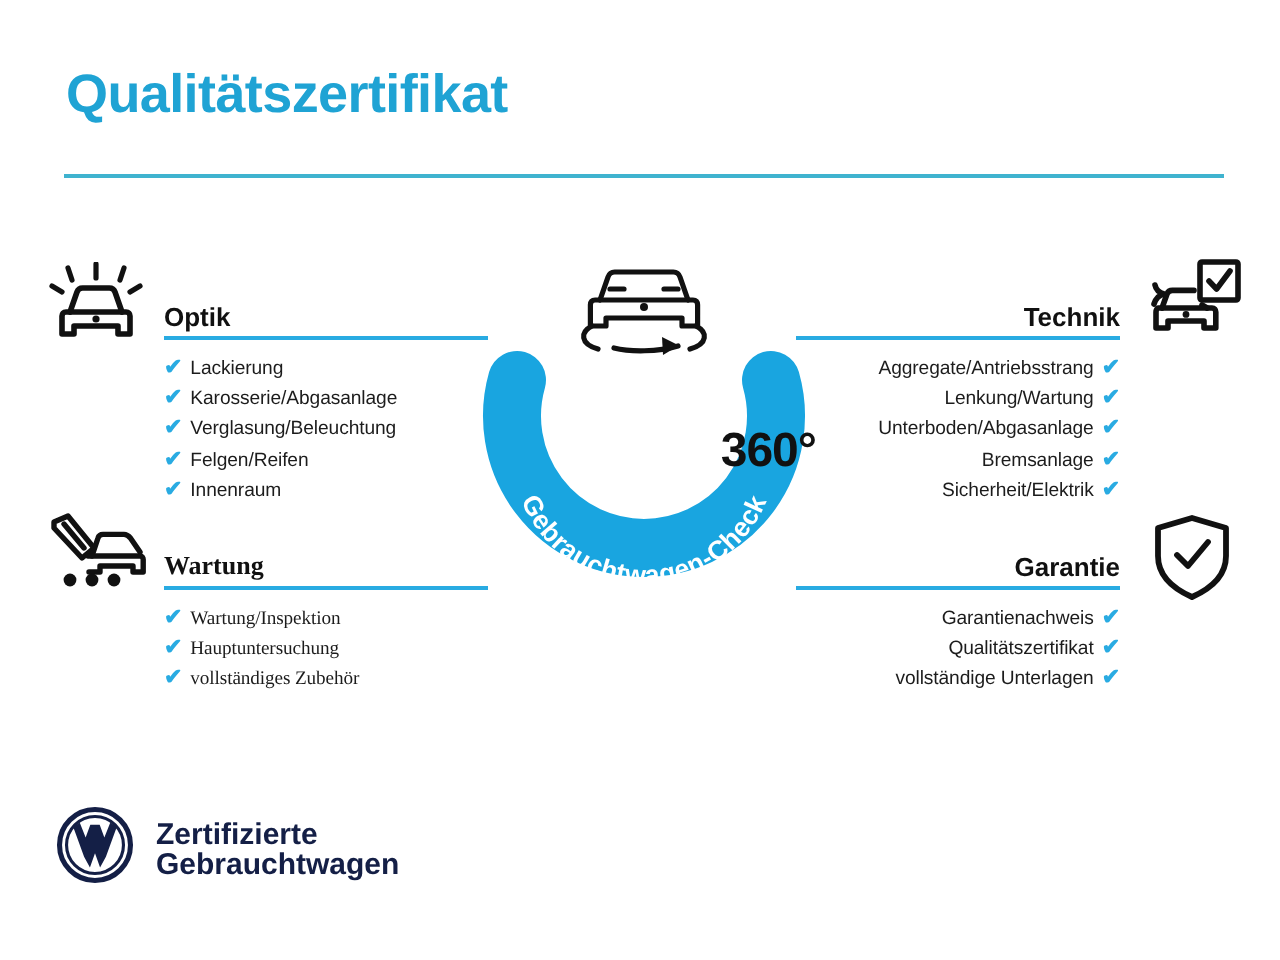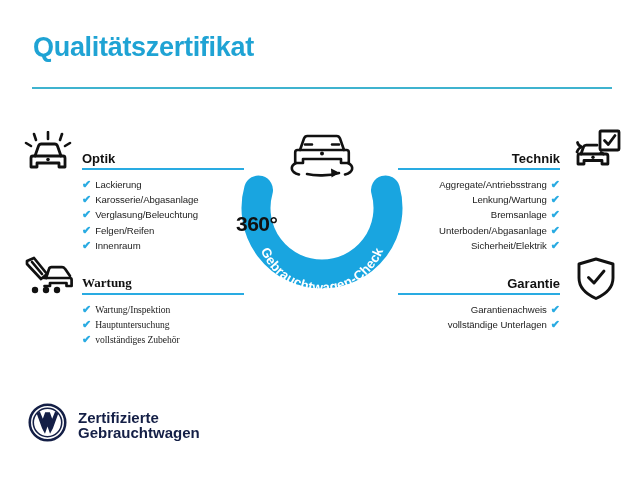--- a/index.html
+++ b/index.html
@@ -110,22 +110,22 @@
     left: 236px;
     top: 118px;
     width: 172px;
     height: 192px;
   }
   #badge-value {
     position: absolute;
     left: 0;
     top: 94px;
     width: 172px;
-    text-align: left;
-    font-size: 21px;
+    text-align: right;
+    font-size: 24px;
     font-weight: bold;
     color: #111111;
     letter-spacing: -0.5px;
   }
 
   
   #footer-logo {
     position: absolute;
     left: 28px;
     top: 403px;
@@ -261,33 +261,34 @@
 </div>
 
 <div class="section col-right" id="sec-technik">
   <div class="sec-head">
     <div class="sec-title">Technik</div>
     <div class="sec-rule"></div>
   </div>
   <ul class="sec-list" id="list-technik">
       <li><span>Aggregate/Antriebsstrang</span><span class="chk">✔</span></li>
       <li><span>Lenkung/Wartung</span><span class="chk">✔</span></li>
+      <li><span>Unterboden/Abgasanlage</span><span class="chk">✔</span></li>
       <li><span>Bremsanlage</span><span class="chk">✔</span></li>
-      <li><span>Unterboden/Abgasanlage</span><span class="chk">✔</span></li>
       <li><span>Sicherheit/Elektrik</span><span class="chk">✔</span></li>
     </ul>
 </div>
 
 <div class="section col-right" id="sec-garantie">
   <div class="sec-head">
     <div class="sec-title">Garantie</div>
     <div class="sec-rule"></div>
   </div>
   <ul class="sec-list" id="list-garantie">
       <li><span>Garantienachweis</span><span class="chk">✔</span></li>
+      <li><span>Qualitätszertifikat</span><span class="chk">✔</span></li>
       <li><span>vollständige Unterlagen</span><span class="chk">✔</span></li>
     </ul>
 </div>
 
 <div id="footer-logo">
   <span>
     <svg width="39" height="39" viewBox="0 0 40 40">
       <circle cx="20" cy="20" r="18.2" fill="none" stroke="#141f46" stroke-width="2.6"></circle>
       <circle cx="20" cy="20" r="14.6" fill="none" stroke="#141f46" stroke-width="1.6"></circle>
       <path d="M12.2 8.6 L15.2 16.2 L17.6 9.6 L22.4 9.6 L24.8 16.2 L27.8 8.6

